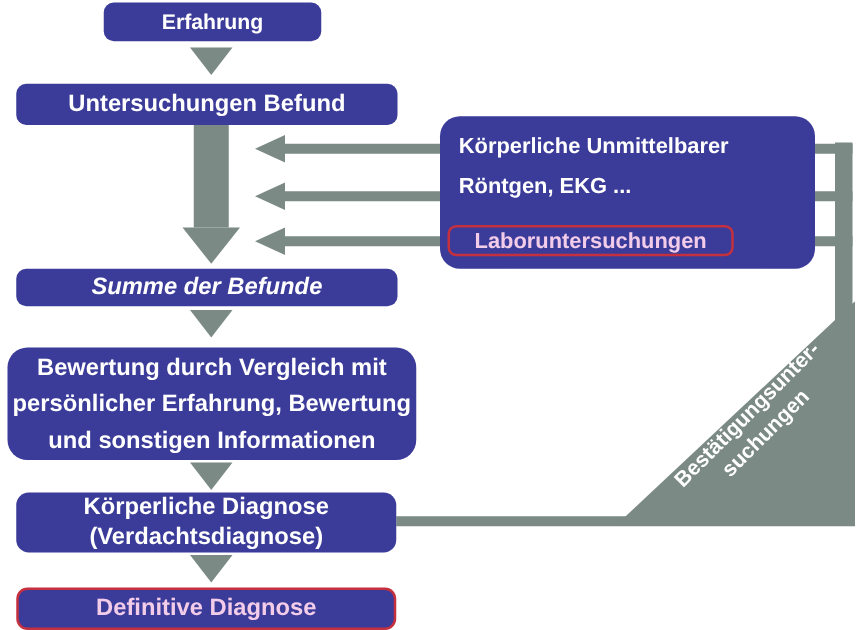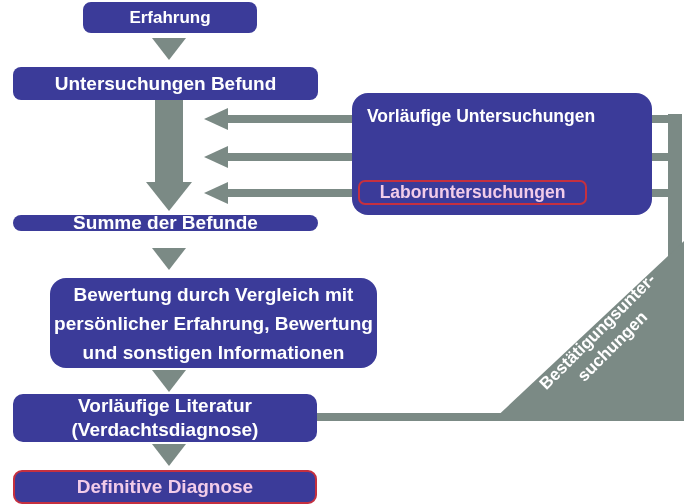--- a/index.html
+++ b/index.html
@@ -9,22 +9,22 @@
   }
   
   .node{
     position:absolute;background:#3b3b99;color:#ffffff;
     display:flex;align-items:center;justify-content:center;
     text-align:center;font-weight:bold;box-sizing:border-box;
     z-index:2;
   }
   #node-anamnese{left:83px;top:2px;width:174px;height:31px;border-radius:8px;font-size:17px;}
   #node-unmittelbarer{left:13px;top:67px;width:305px;height:33px;border-radius:8px;font-size:19px;}
-  #node-summe{left:13px;top:215px;width:305px;height:16px;border-radius:8px;font-size:19px;}
-  #node-bewertung{left:6px;top:278px;width:327px;height:90px;border-radius:16px;font-size:19px;line-height:29px;flex-direction:column;margin-left:44px;}
+  #node-summe{left:13px;top:215px;width:305px;height:30px;border-radius:8px;font-size:19px;font-style:italic;}
+  #node-bewertung{left:6px;top:278px;width:327px;height:90px;border-radius:16px;font-size:19px;line-height:29px;flex-direction:column;}
   #node-vorlaeufige{left:13px;top:394px;width:304px;height:48px;border-radius:10px;font-size:19px;line-height:24px;flex-direction:column;}
   #node-definitive{left:13px;top:470px;width:304px;height:34px;border-radius:9px;font-size:19px;
     border:2px solid #c5303f;color:#f2cce9;}
   
   #panel-untersuchungen{left:352px;top:93px;width:300px;height:122px;border-radius:16px;
     display:block;text-align:left;}
   .panel-line{position:absolute;left:15px;font-size:17.5px;font-weight:bold;color:#ffffff;white-space:nowrap;}
   #panel-line1{top:13px;}
   #panel-line2{top:45px;}
   #panel-labor{
@@ -107,36 +107,37 @@
 
   <div class="node" id="node-anamnese">
     <span>Erfahrung</span>
   </div>
 
   <div class="node" id="node-unmittelbarer">
     <span>Untersuchungen Befund</span>
   </div>
 
   <div class="node" id="panel-untersuchungen">
-    <span class="panel-line" id="panel-line1">Vorläufige Untersuchungen</span>
+    <span class="panel-line" id="panel-line1">Körperliche Unmittelbarer</span>
+    <span class="panel-line" id="panel-line2">Röntgen, EKG ...</span>
     <span id="panel-labor">Laboruntersuchungen</span>
   </div>
 
   <div class="node" id="node-summe">
     <span>Summe der Befunde</span>
   </div>
 
   <div class="node" id="node-bewertung">
     <div>Bewertung durch Vergleich mit</div>
     <div>persönlicher Erfahrung, Bewertung</div>
     <div>und sonstigen Informationen</div>
   </div>
 
   <div class="node" id="node-vorlaeufige">
-    <div>Vorläufige Literatur</div>
+    <div>Körperliche Diagnose</div>
     <div>(Verdachtsdiagnose)</div>
   </div>
 
   <div class="node" id="node-definitive">
     <span>Definitive Diagnose</span>
   </div>
 
 </div>
 
 </body></html>

